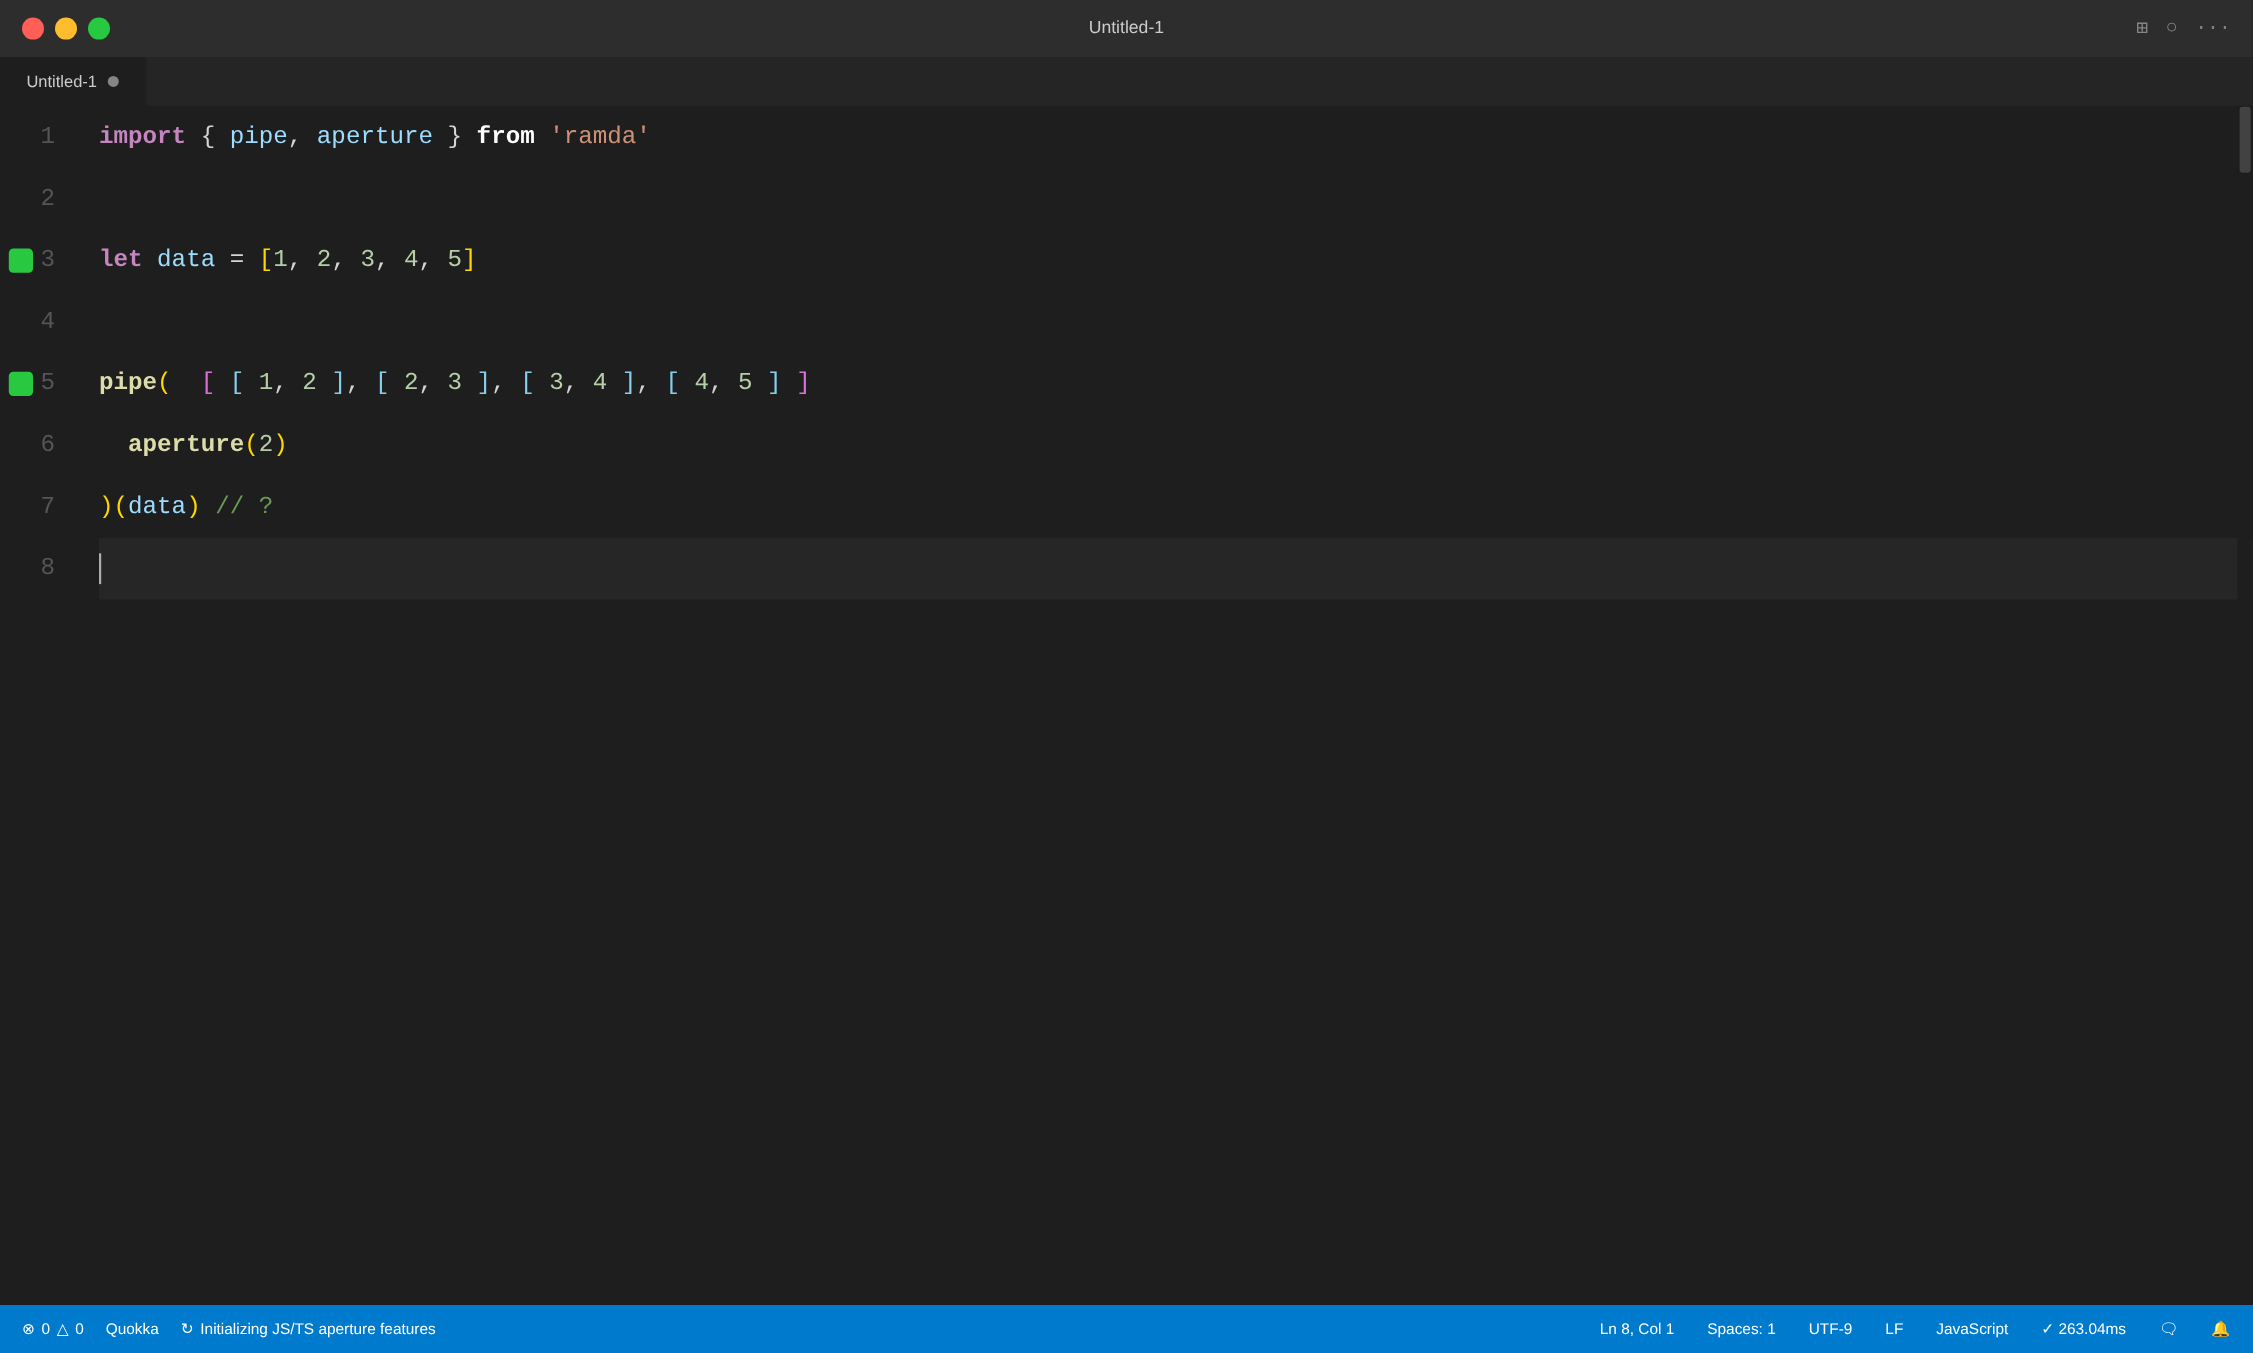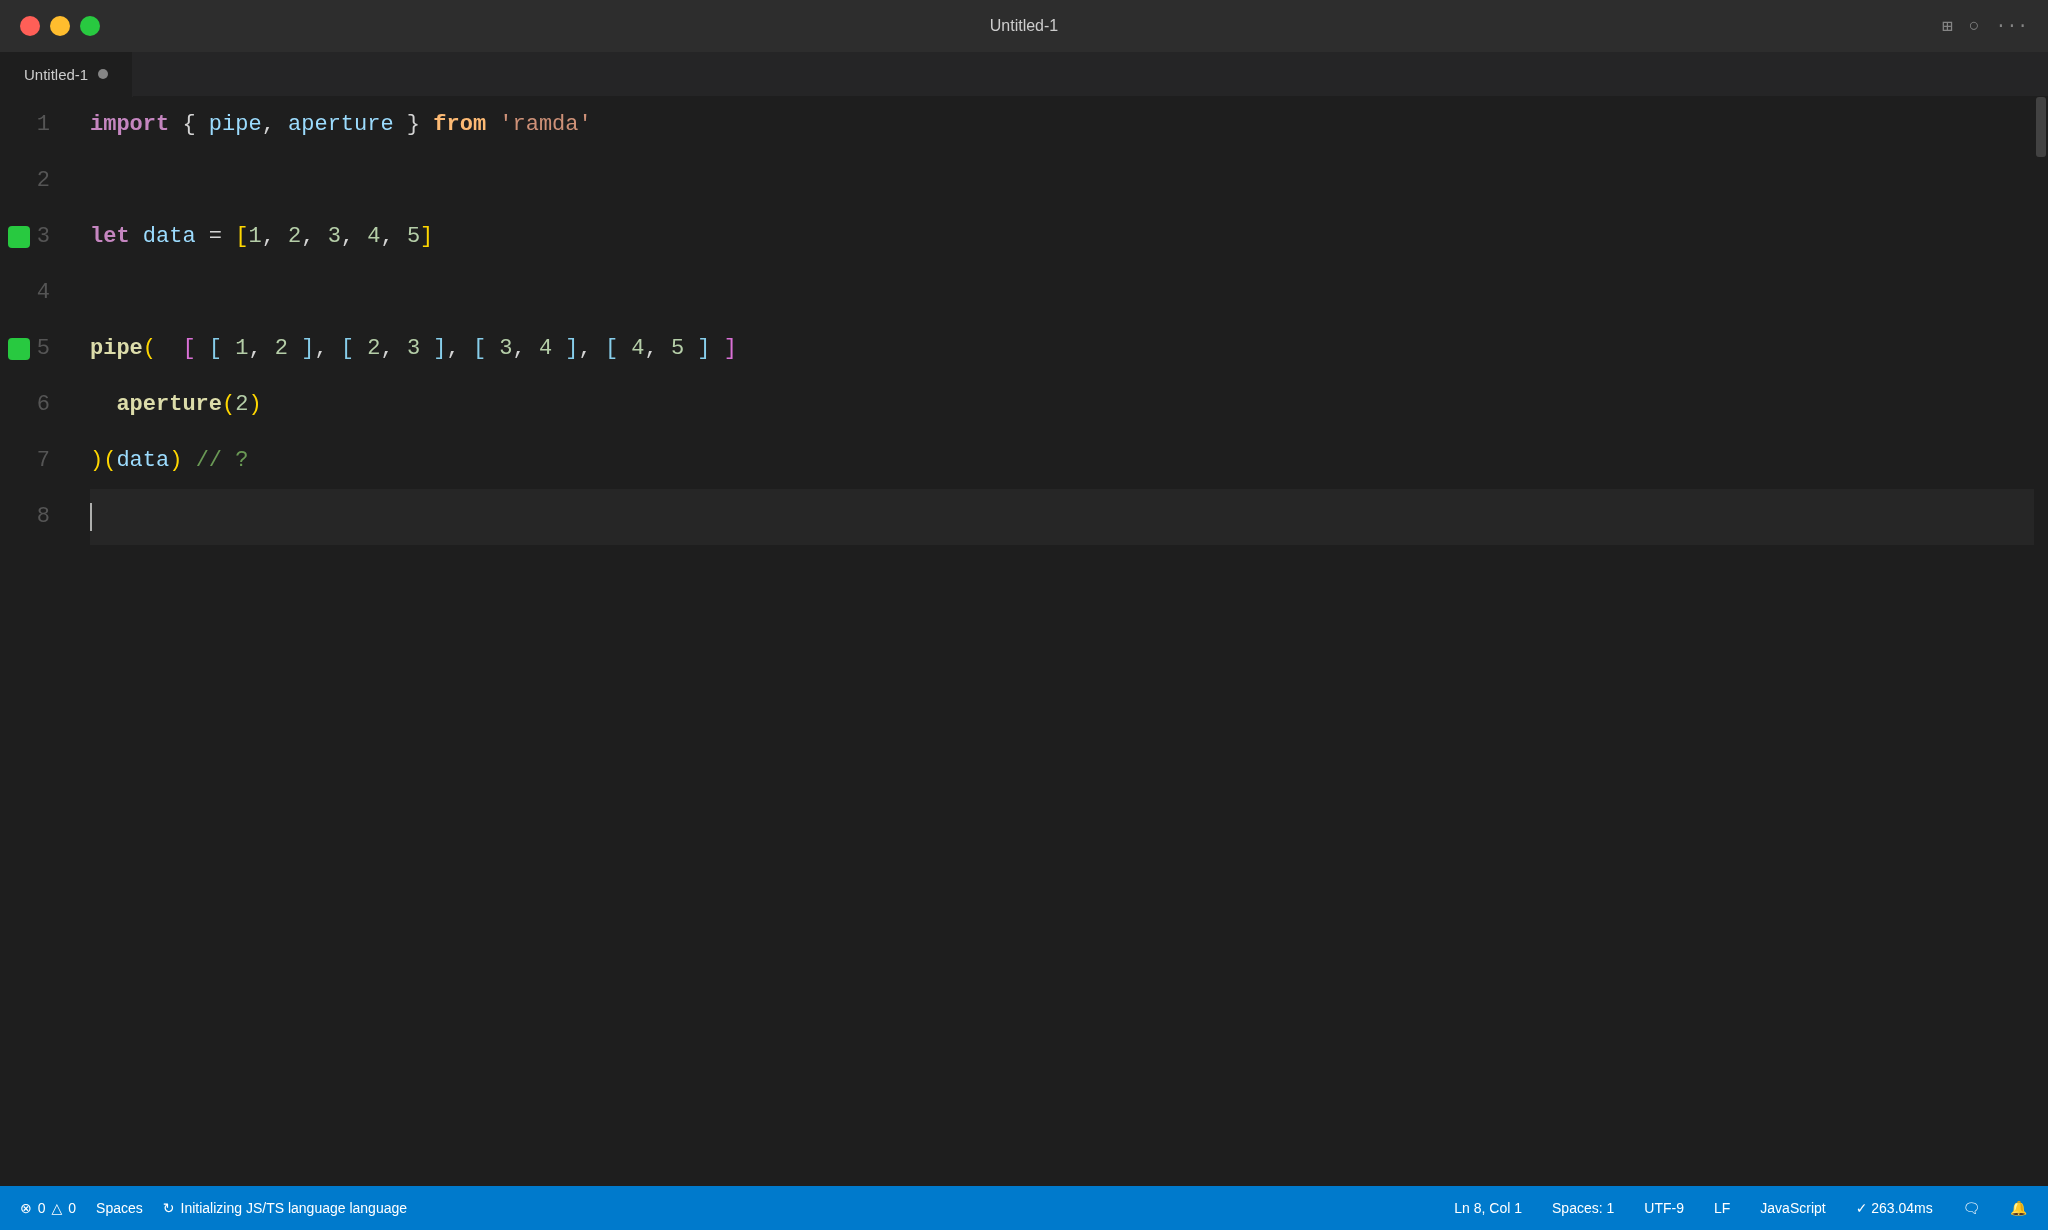--- a/index.html
+++ b/index.html
@@ -143,21 +143,21 @@
       align-items: center;
       white-space: pre;
     }
 
     .code-line.active-line {
       background: rgba(255,255,255,0.04);
     }
 
     
     .kw-import { color: #c586c0; font-weight: bold; }
-    .kw-from { color: #fdba74; font-weight: bold; }
+    .kw-from { color: #ffffff; font-weight: bold; }
     .kw-let { color: #c586c0; font-weight: bold; }
     .punctuation { color: #d4d4d4; }
     .string { color: #ce9178; }
 
     .scrollbar-area {
       position: absolute;
       right: 0;
       top: 0;
       width: 14px;
       height: 100%;
@@ -380,25 +380,25 @@
 </div>
 
 <div class="status-bar" style="position:fixed; bottom:0; left:0; width:100%; height:44px; background:#007acc; display:flex; align-items:center; padding:0 20px; gap:20px; font-size:14px; color:white; font-family:-apple-system,BlinkMacSystemFont,sans-serif;">
   <div class="status-item">
     <span>⊗</span>
     <span>0</span>
     <span>△</span>
     <span>0</span>
   </div>
   <div class="status-item">
-    <span>Spaces</span>
+    <span>Quokka</span>
   </div>
   <div class="status-item">
     <span>↻</span>
-    <span>Initializing JS/TS language language</span>
+    <span>Initializing JS/TS aperture features</span>
   </div>
   <div class="status-spacer"></div>
   <div class="status-right">
     <span class="status-item">Ln 8, Col 1</span>
     <span class="status-item">Spaces: 1</span>
     <span class="status-item">UTF-9</span>
     <span class="status-item">LF</span>
     <span class="status-item">JavaScript</span>
     <span class="status-item">✓ 263.04ms</span>
     <span class="status-item">🗨</span>

